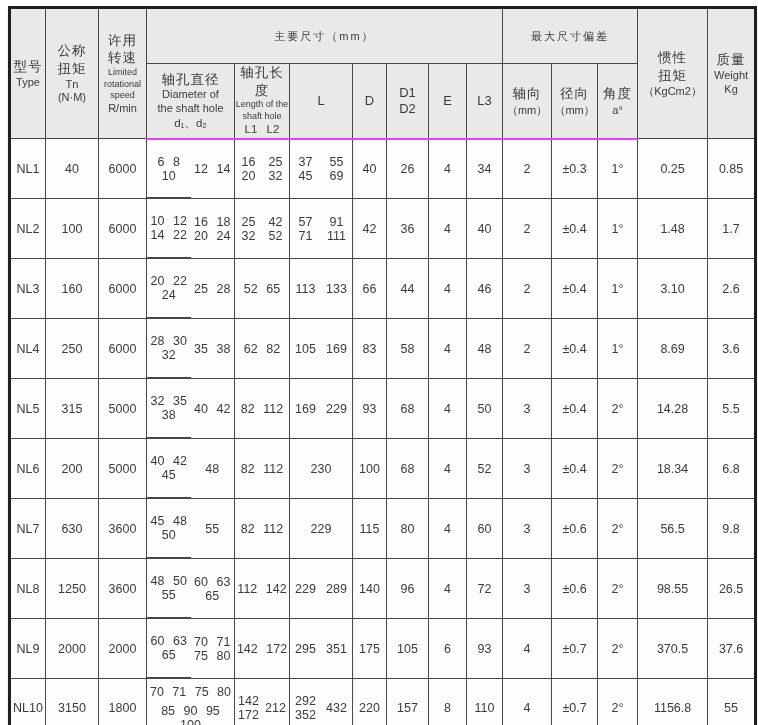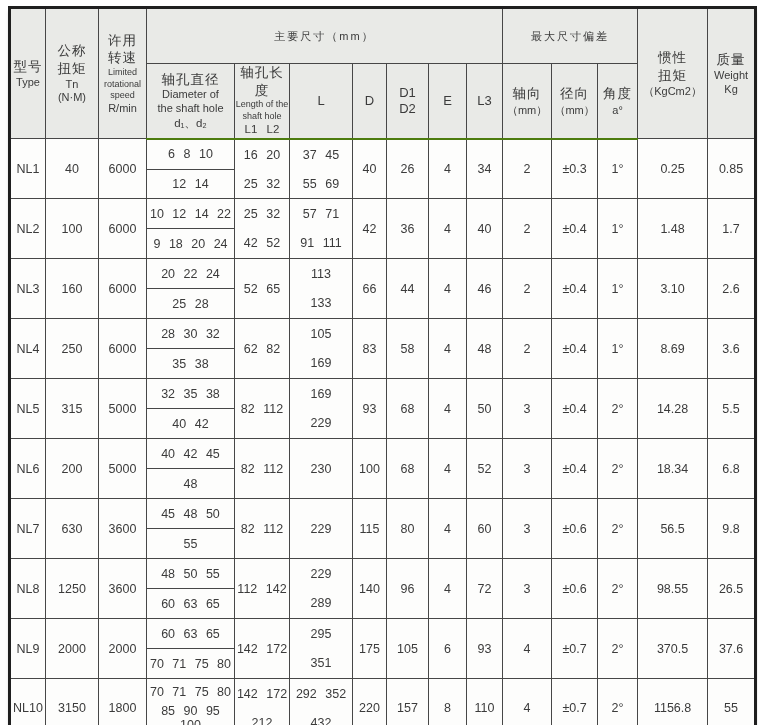--- a/index.html
+++ b/index.html
@@ -26,41 +26,41 @@
   th, td {
     border: 1px solid #474747;
     padding: 0;
     text-align: center;
     vertical-align: middle;
     font-weight: normal;
   }
   thead th {
     background: #e9eae7;
   }
-  thead tr.hrow2 th { border-bottom: 2px solid #4d7c0f; }
+  thead tr.hrow2 th { border-bottom: 2px solid #d946ef; }
   thead tr.hrow1 { height: 56px; }
   thead tr.hrow2 { height: 60px; }
   tbody tr { height: 60px; }
 
   .zh   { font-size: 13.5px; letter-spacing: 1px; line-height: 1.3; }
   .zh-band { font-size: 11px; letter-spacing: 2px; }
   .en   { font-size: 11px; letter-spacing: 0; line-height: 1.25; }
   .en-xs{ font-size: 9px;  letter-spacing: 0; line-height: 1.3; }
   .sym  { font-size: 11.5px; line-height: 1.35; }
   .unit { font-size: 11px; letter-spacing: 0; line-height: 1.3; }
   .colhead { font-size: 13px; line-height: 1.25; }
 
   tbody td {
     font-size: 12.5px;
     word-spacing: 5px;
   }
   .stack {
     height: 58px;
     display: flex;
-    flex-direction: column;
+    flex-direction: row;
   }
   .stack > div {
     flex: 1;
     display: flex;
     align-items: center;
     justify-content: center;
     word-spacing: 5px;
   }
   .stack > .line { border-bottom: 1px solid #474747; }
   .wrap2 {
@@ -201,21 +201,21 @@
       <td>0.85</td>
     </tr>
 
     <tr>
       <td>NL2</td>
       <td>100</td>
       <td>6000</td>
       <td>
             <div class="stack">
               <div class="line">10 12 14 22</div>
-              <div>9 18 20 24</div>
+              <div>16 18 20 24</div>
             </div>
           </td>
       <td>
             <div class="stack">
               <div>25 32</div>
               <div>42 52</div>
             </div>
           </td>
       <td>
             <div class="stack">

